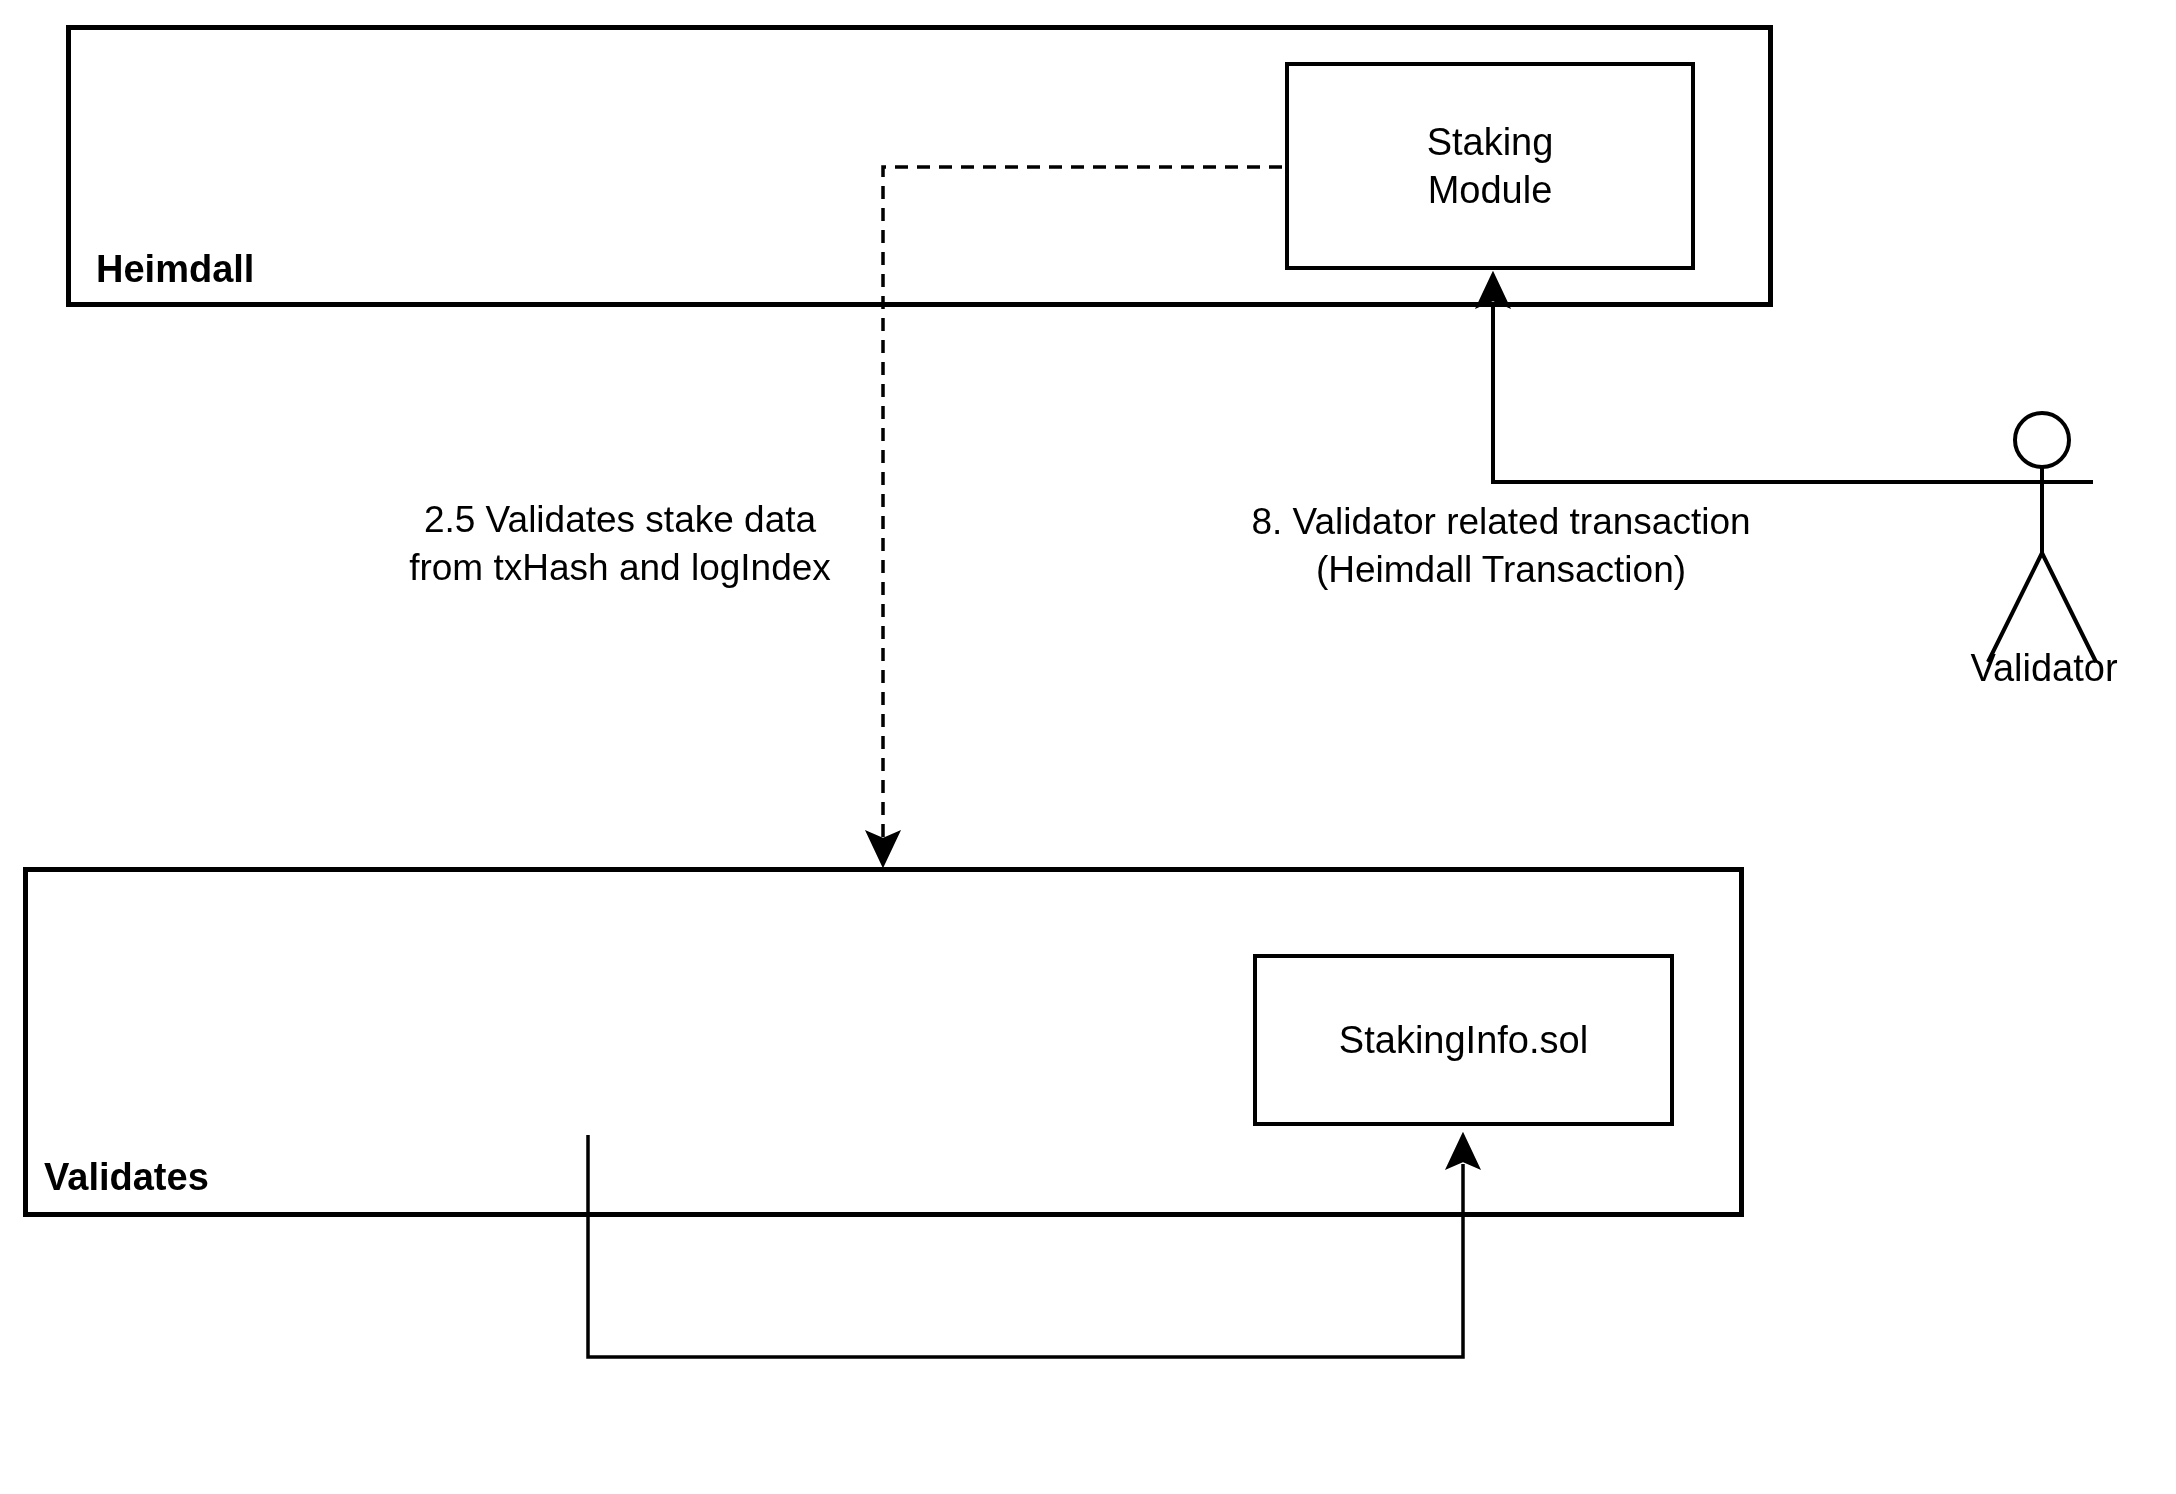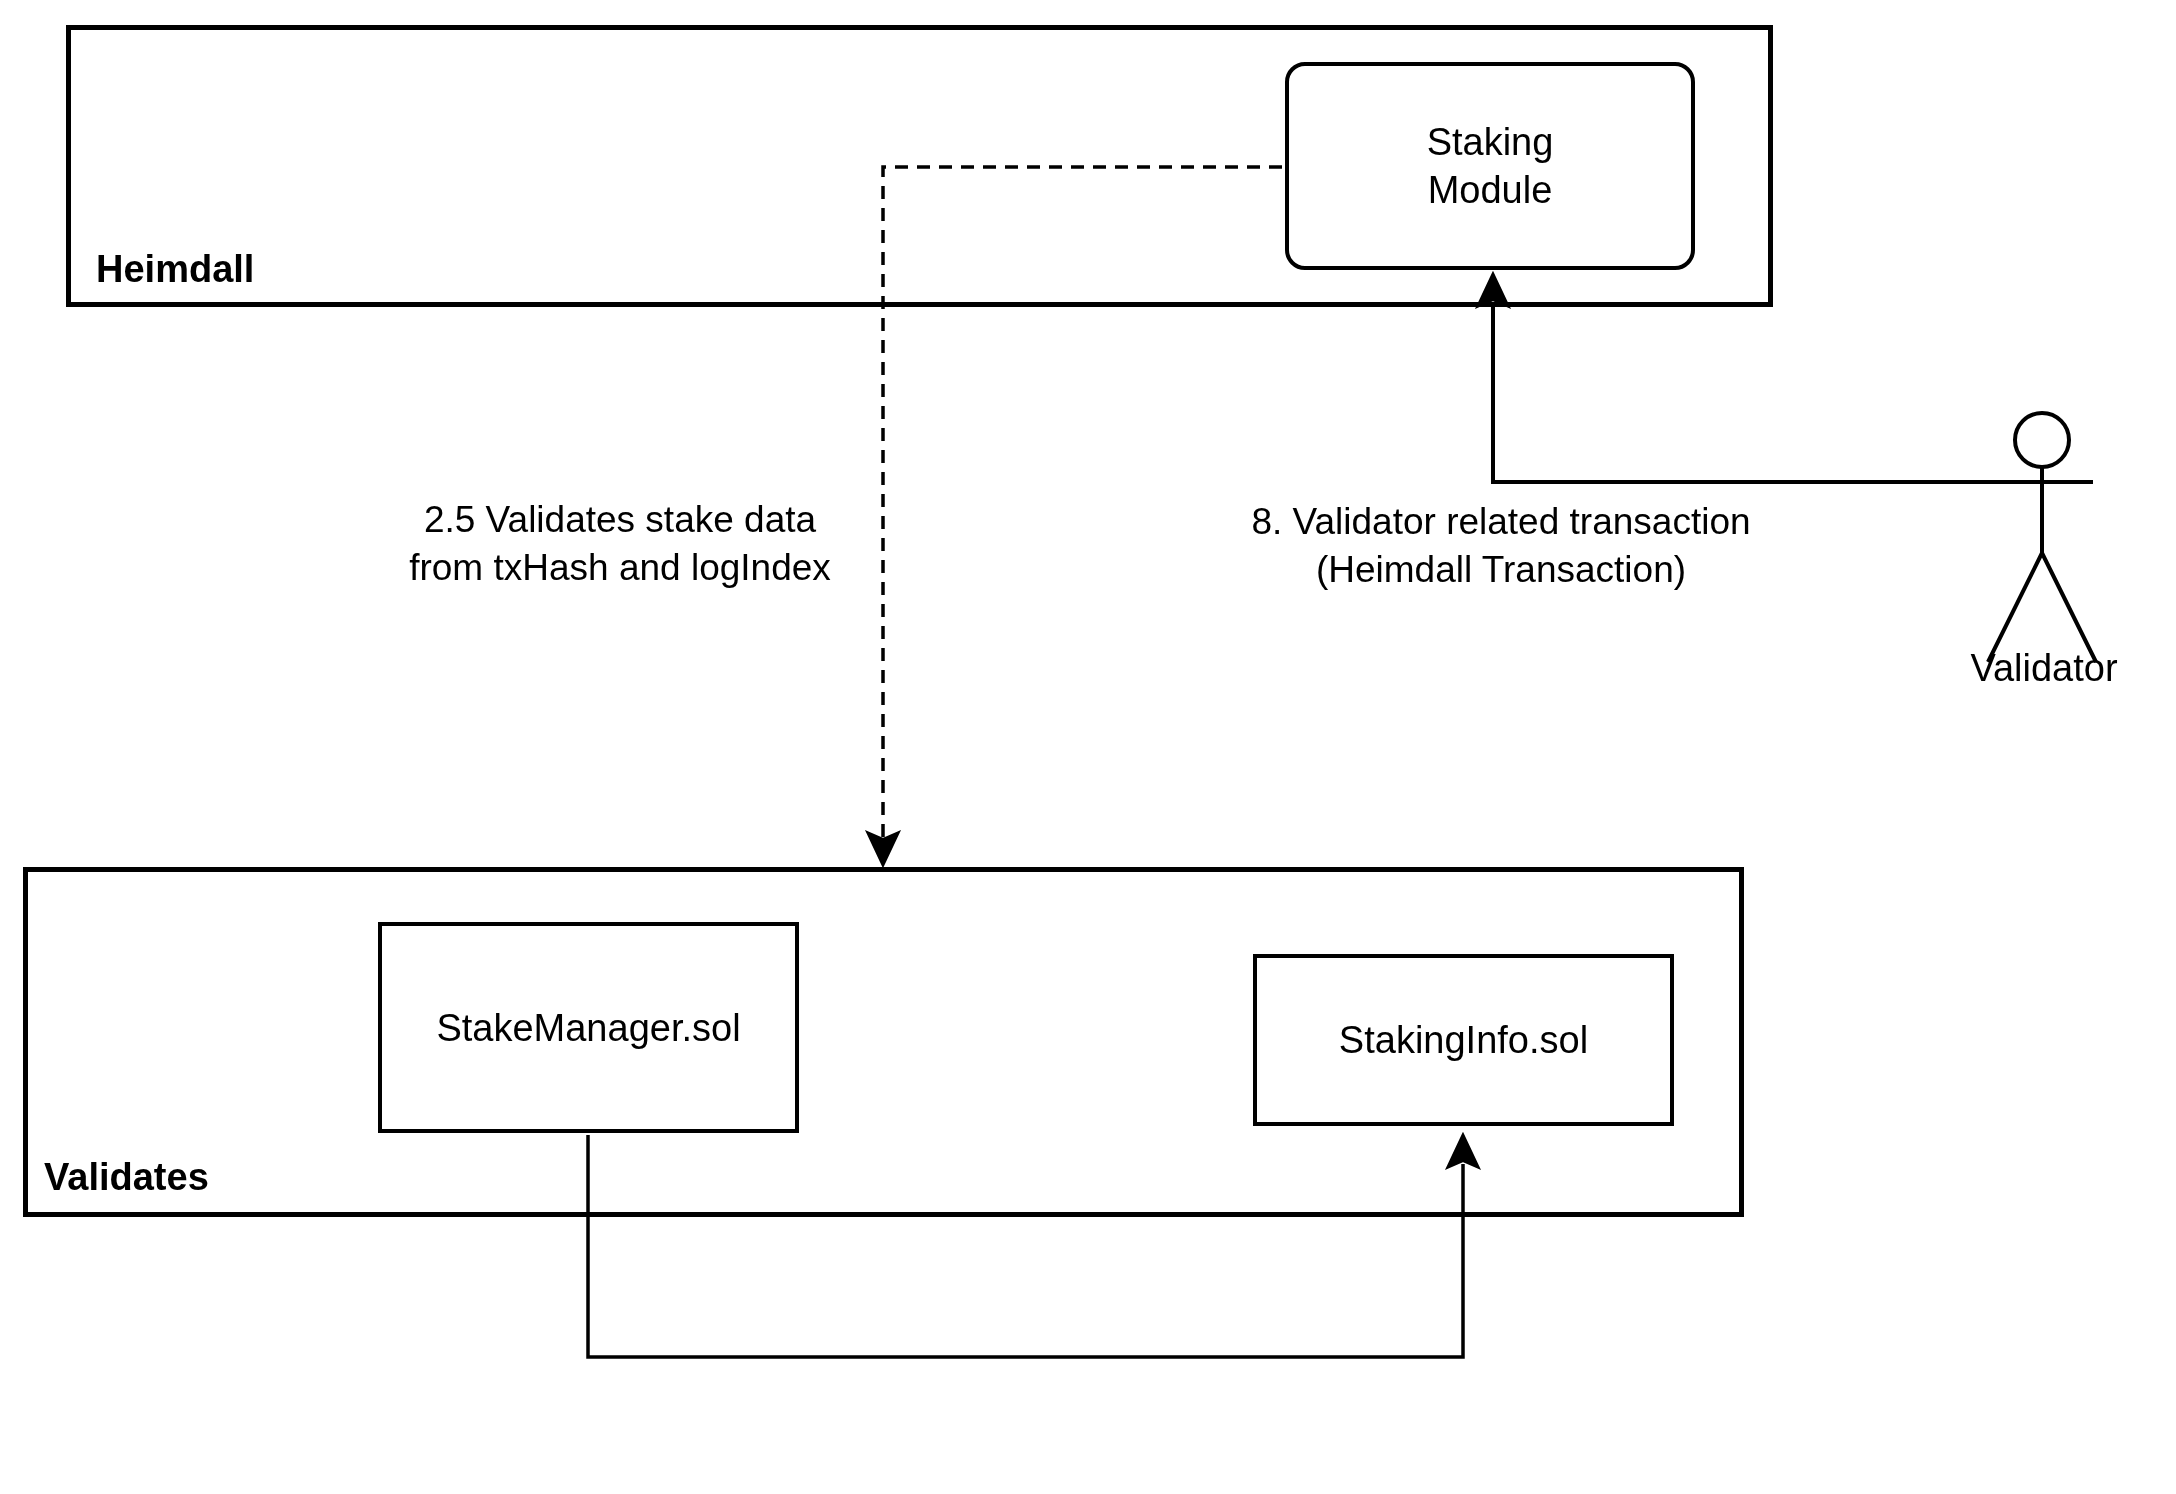--- a/index.html
+++ b/index.html
@@ -84,32 +84,29 @@
       <circle cx="2042" cy="440" r="27" fill="#ffffff" stroke="#000000" stroke-width="4"></circle>
       <path d="M2042 467 V553" fill="none" stroke="#000000" stroke-width="4"></path>
       <path d="M2042 553 L1988 662 M2042 553 L2096 662" fill="none" stroke="#000000" stroke-width="4"></path>
     </g>
   </svg>
 
   <div class="container-box" style="left:23px; top:25px; width:1707px; height:282px;margin-left:43px;">
     <div class="container-label" style="left:25px; bottom:12px;">Heimdall</div>
   </div>
 
-  <div class="node-box" style="left:1285px; top:62px; width:410px; height:208px;border-radius:20px;">
+  <div class="node-box" style="left:1285px; top:62px; width:410px; height:208px;">
     <span>Staking
 Module</span>
   </div>
 
   <div class="container-box" style="left:23px; top:867px; width:1721px; height:350px;">
     <div class="container-label" style="left:16px; bottom:14px;">Validates</div>
   </div>
 
-  <div class="node-box" style="left:378px; top:922px; width:421px; height:211px;">
-    <span>StakeManager.sol</span>
-  </div>
 
   <div class="node-box" style="left:1253px; top:922px; width:421px; height:172px;margin-top:32px;">
     <span>StakingInfo.sol</span>
   </div>
 
   <div class="edge-label centered" style="left:320px; top:466px; width:600px;margin-top:30px;">2.5 Validates stake data
 from txHash and logIndex</div>
 
   <div class="edge-label centered" style="left:1151px; top:498px; width:700px;">8. Validator related transaction
 (Heimdall Transaction)</div>

